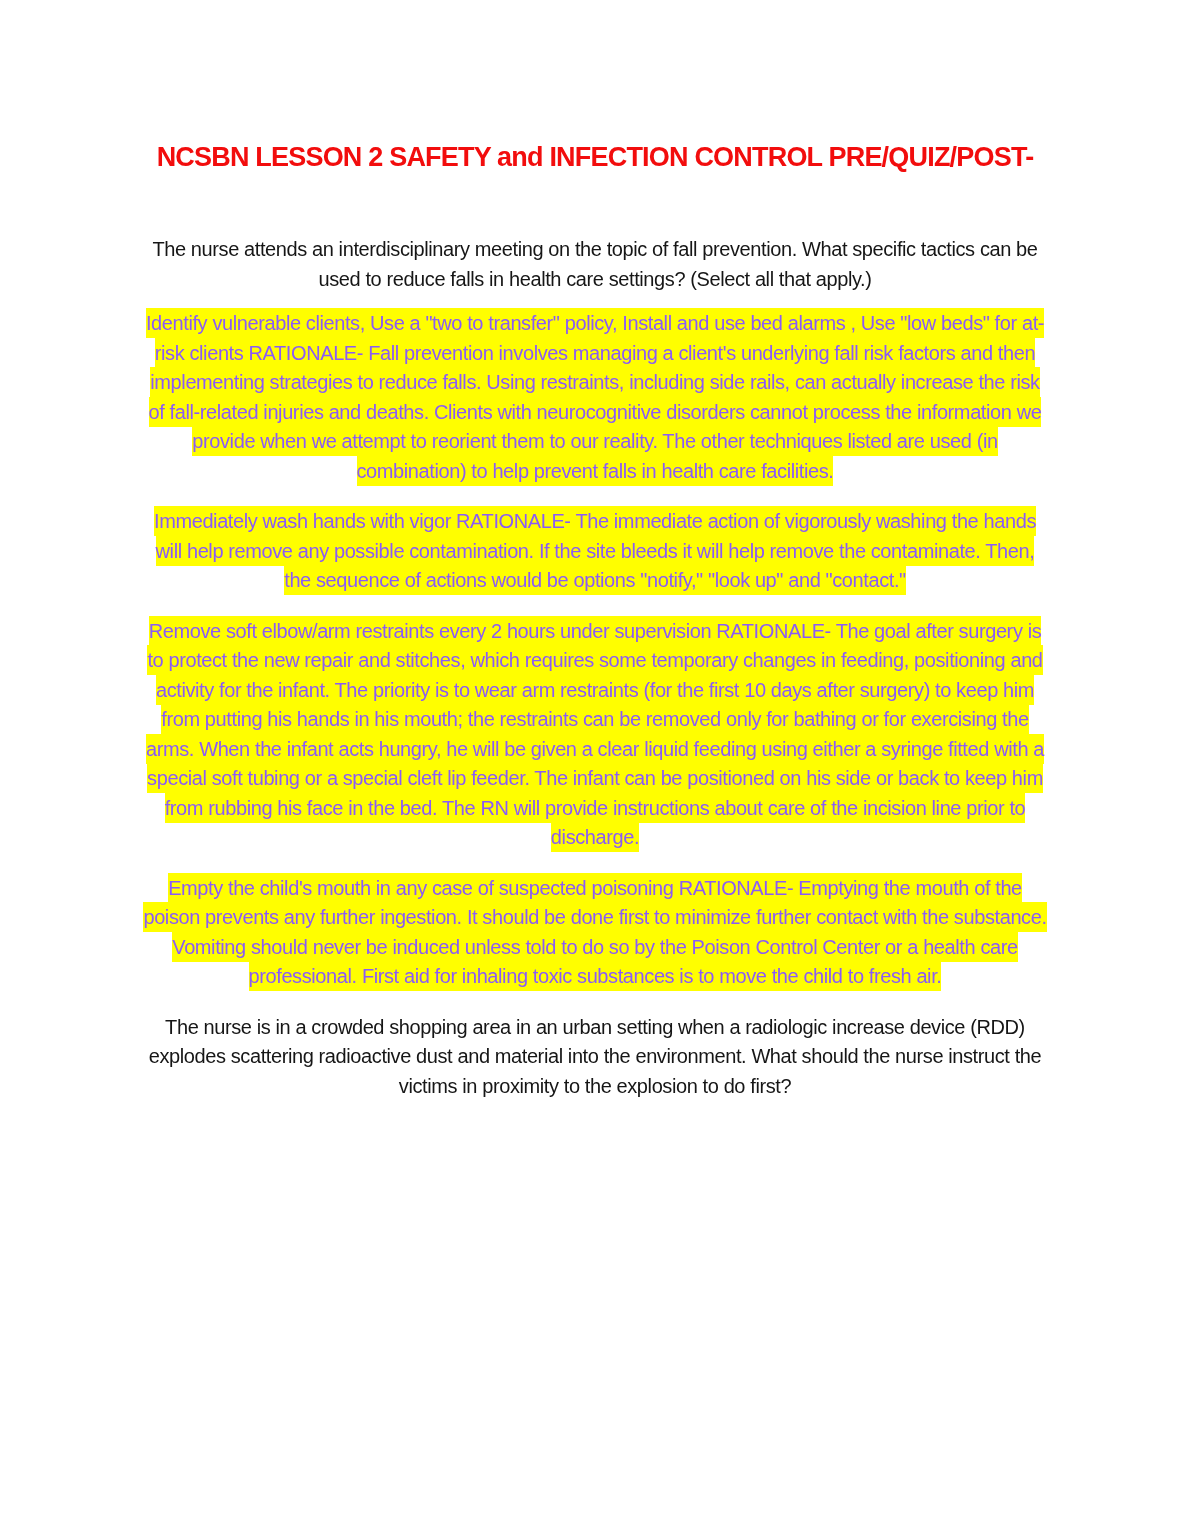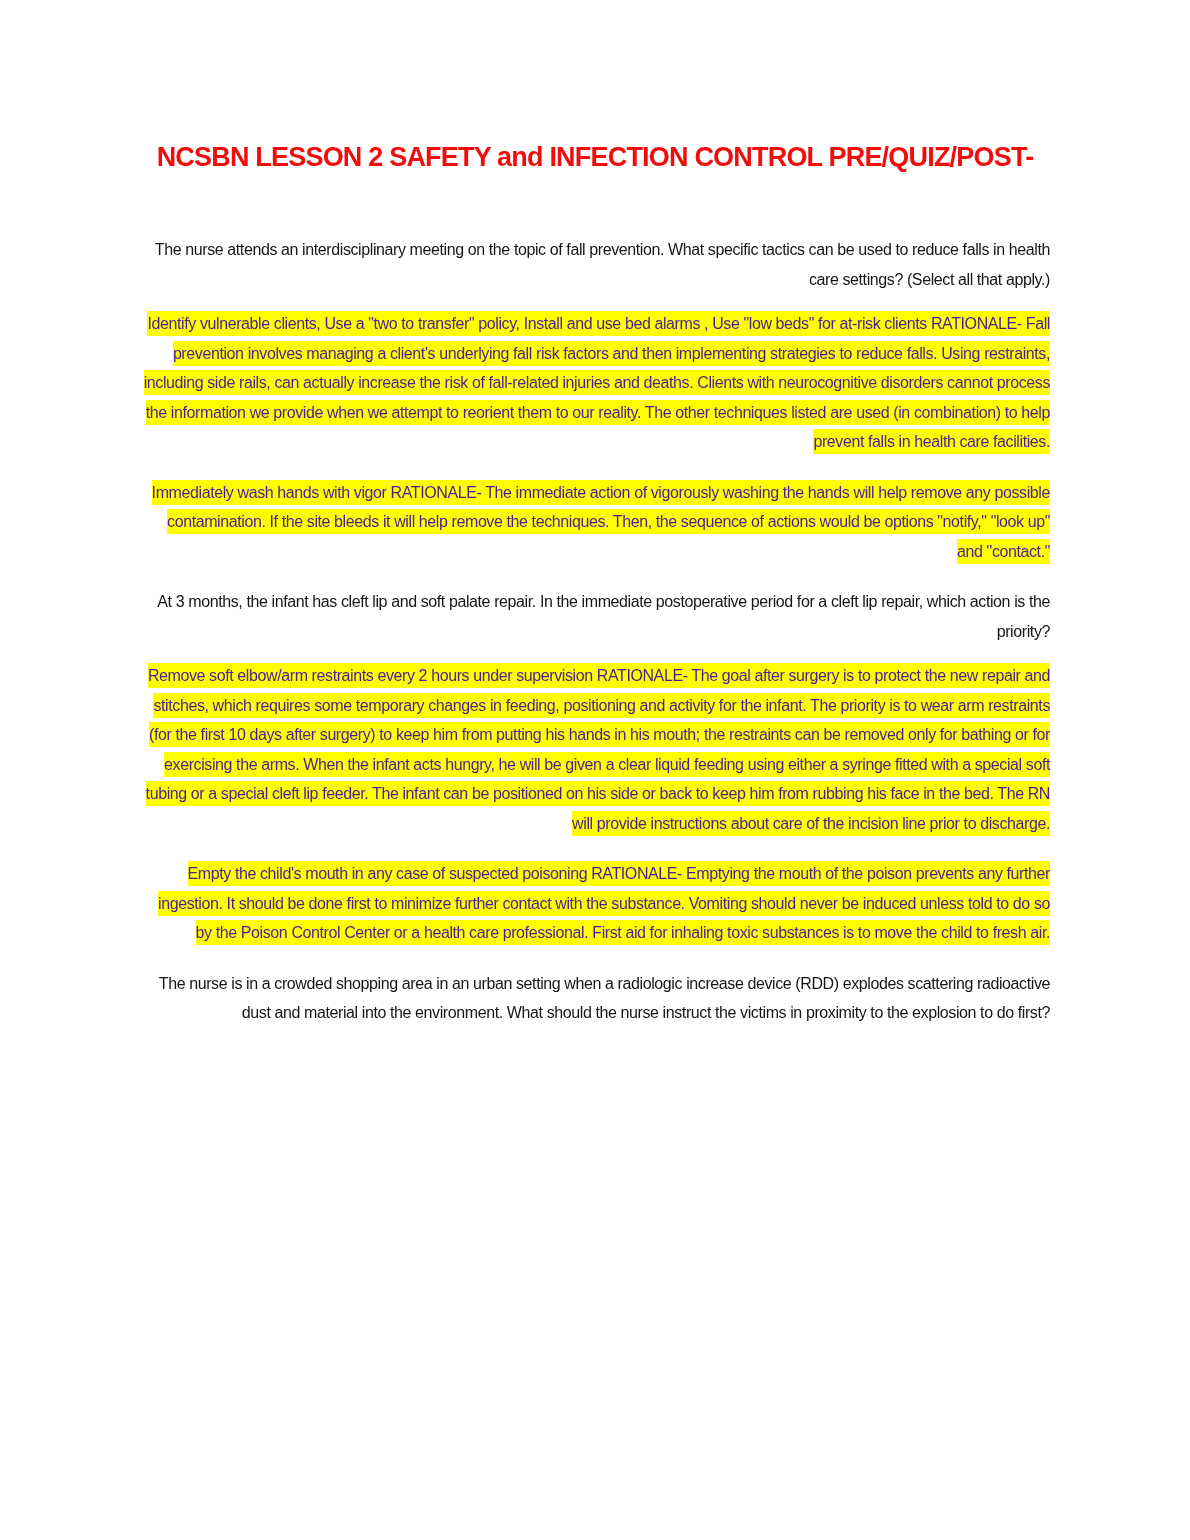--- a/index.html
+++ b/index.html
@@ -18,50 +18,49 @@
     color: #f20d0d;
     font-size: 27px;
     font-weight: bold;
     line-height: 43px;
     text-align: center;
     letter-spacing: -0.8px;
     margin: 0 0 56px 0;
   }
   .title-line { display: block; }
   p.q, p.a {
-    font-size: 16px;
+    font-size: 20px;
     line-height: 29.5px;
     color: #161616;
     letter-spacing: -0.4px;
-    text-align: right;
+    text-align: center;
   }
   p.q { margin: 0 0 15px 0; }
   p.a { margin: 0 0 21px 0; }
   mark.hl {
     background: #fffe00;
-    color: #4c1d95;
+    color: #8b5cf6;
     padding: 4px 0;
   }
 </style>
 </head>
 <body>
 
 <main class="page">
   <div class="content">
 
     <h1 class="title">
       <span class="title-line">NCSBN LESSON 2 SAFETY and INFECTION CONTROL PRE/QUIZ/POST-</span>
     </h1>
 
     <p class="q">The nurse attends an interdisciplinary meeting on the topic of fall prevention. What specific tactics can be used to reduce falls in health care settings? (Select all that apply.)</p>
     <p class="a"><mark class="hl">Identify vulnerable clients, Use a "two to transfer" policy, Install and use bed alarms , Use "low beds" for at-risk clients RATIONALE- Fall prevention involves managing a client's underlying fall risk factors and then implementing strategies to reduce falls. Using restraints, including side rails, can actually increase the risk of fall-related injuries and deaths. Clients with neurocognitive disorders cannot process the information we provide when we attempt to reorient them to our reality. The other techniques listed are used (in combination) to help prevent falls in health care facilities.</mark></p>
 
-    <p class="a"><mark class="hl">Immediately wash hands with vigor RATIONALE- The immediate action of vigorously washing the hands will help remove any possible contamination. If the site bleeds it will help remove the techniques. Then, the sequence of actions would be options "notify," "look up" and "contact."</mark></p>
+    <p class="a"><mark class="hl">Immediately wash hands with vigor RATIONALE- The immediate action of vigorously washing the hands will help remove any possible contamination. If the site bleeds it will help remove the contaminate. Then, the sequence of actions would be options "notify," "look up" and "contact."</mark></p>
 
-    <p class="q">At 3 months, the infant has cleft lip and soft palate repair. In the immediate postoperative period for a cleft lip repair, which action is the priority?</p>
     <p class="a"><mark class="hl">Remove soft elbow/arm restraints every 2 hours under supervision RATIONALE- The goal after surgery is to protect the new repair and stitches, which requires some temporary changes in feeding, positioning and activity for the infant. The priority is to wear arm restraints (for the first 10 days after surgery) to keep him from putting his hands in his mouth; the restraints can be removed only for bathing or for exercising the arms. When the infant acts hungry, he will be given a clear liquid feeding using either a syringe fitted with a special soft tubing or a special cleft lip feeder. The infant can be positioned on his side or back to keep him from rubbing his face in the bed. The RN will provide instructions about care of the incision line prior to discharge.</mark></p>
 
     <p class="a"><mark class="hl">Empty the child's mouth in any case of suspected poisoning RATIONALE- Emptying the mouth of the poison prevents any further ingestion. It should be done first to minimize further contact with the substance. Vomiting should never be induced unless told to do so by the Poison Control Center or a health care professional. First aid for inhaling toxic substances is to move the child to fresh air.</mark></p>
 
     <p class="q">The nurse is in a crowded shopping area in an urban setting when a radiologic increase device (RDD) explodes scattering radioactive dust and material into the environment. What should the nurse instruct the victims in proximity to the explosion to do first?</p>
 
   </div>
 </main>
 
 </body></html>

